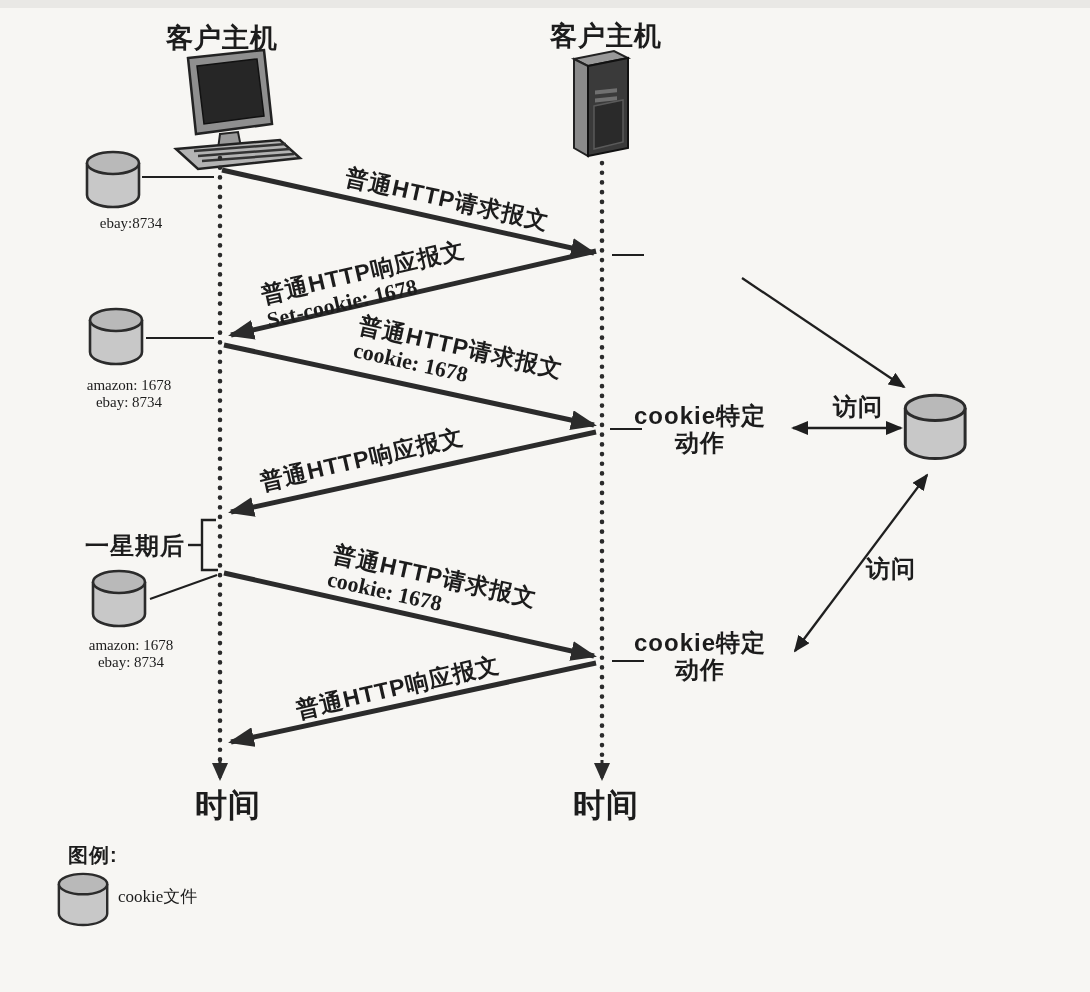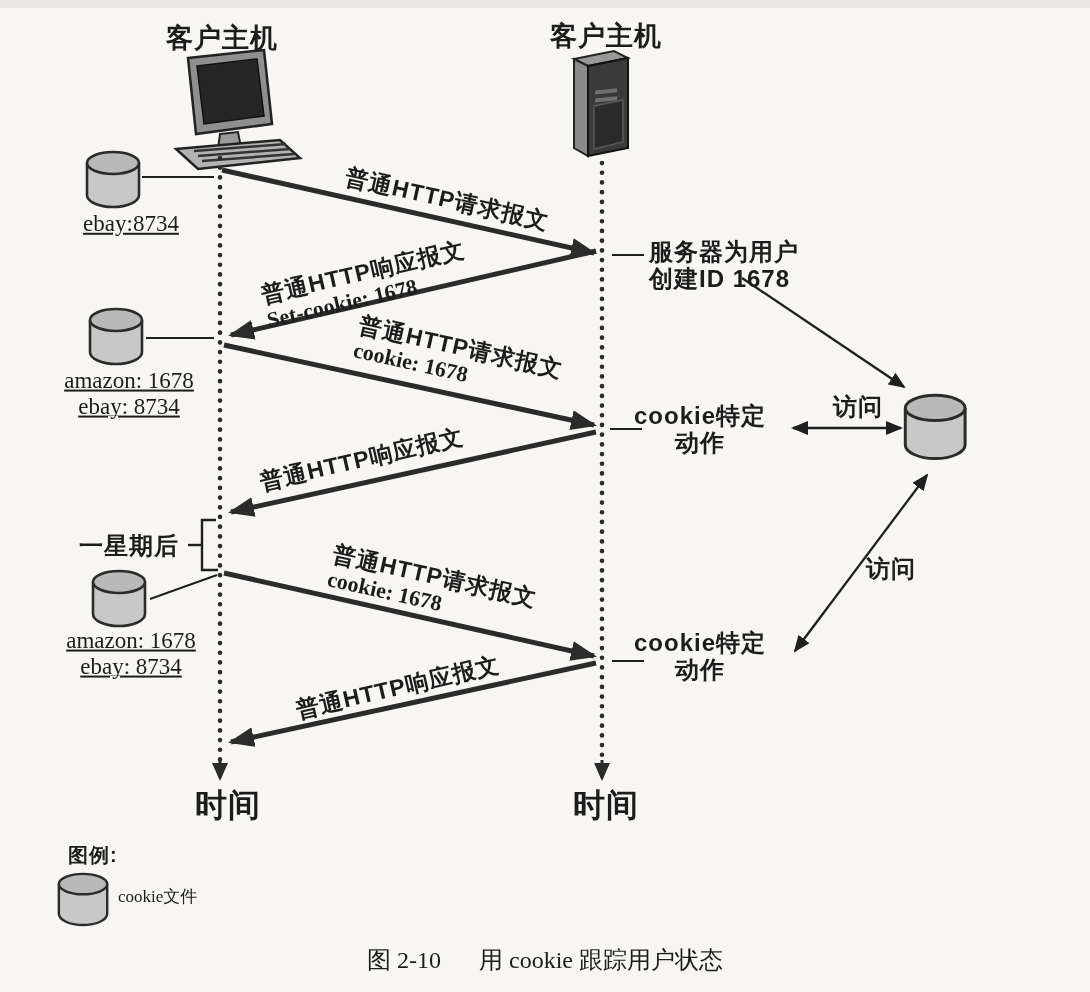--- a/index.html
+++ b/index.html
@@ -12,21 +12,21 @@
   .lbl{position:absolute;white-space:nowrap;color:#1c1c1c;line-height:1.12;}
   .cn{font-family:"Liberation Sans",sans-serif;font-weight:700;letter-spacing:1px;}
   .serif-reg{font-family:"Liberation Serif",serif;font-weight:400;}
   .ctr{transform:translate(-50%,-50%);text-align:center;}
   .msg{font-size:23px;}
   .msg .sub{font-size:22px;font-family:"Liberation Serif",serif;font-weight:700;letter-spacing:0;}
   .rot-dn{transform:translate(-50%,-50%) rotate(12.6deg);}
   .rot-up{transform:translate(-50%,-50%) rotate(-13deg);}
   .title{font-size:27px;}
   .note{font-size:24px;}
-  .filelbl{font-size:23px;line-height:1.15;text-decoration:underline;}
+  .filelbl{font-size:15px;line-height:1.15;}
   .time{font-size:32px;}
   .caption{font-size:24px;font-weight:400;}
 </style>
 </head>
 <body>
 
 <div id="canvas">
 
   <svg id="overlay" width="1090" height="992" viewBox="0 0 1090 992">
     <defs>
@@ -142,42 +142,33 @@
   <div class="lbl serif-reg filelbl ctr" style="left:131px;top:216px;">ebay:8734</div>
   <div class="lbl serif-reg filelbl ctr" style="left:129px;top:386px;">
     <div>amazon: 1678</div>
     <div>ebay: 8734</div>
   </div>
   <div class="lbl serif-reg filelbl ctr" style="left:131px;top:646px;">
     <div>amazon: 1678</div>
     <div>ebay: 8734</div>
   </div>
 
-  <div class="lbl cn note" style="left:649px;top:231px;">
-    <div>服务器为用户</div>
-    <div>创建ID 1678</div>
-  </div>
   <div class="lbl cn note ctr" style="left:700px;top:422px;">
     <div>cookie特定</div>
     <div>动作</div>
   </div>
   <div class="lbl cn note ctr" style="left:700px;top:649px;">
     <div>cookie特定</div>
     <div>动作</div>
   </div>
 
-  <div class="lbl cn note ctr" style="left:129px;top:538px;">一星期后</div>
+  <div class="lbl cn note ctr" style="left:135px;top:538px;">一星期后</div>
   <div class="lbl cn note ctr" style="left:858px;top:399px;">访问</div>
   <div class="lbl cn note ctr" style="left:891px;top:561px;">访问</div>
 
   <div class="lbl cn time ctr" style="left:228px;top:798px;">时间</div>
   <div class="lbl cn time ctr" style="left:606px;top:798px;">时间</div>
 
   <div class="lbl cn" style="left:68px;top:836px;font-size:20px;">图例:</div>
   <div class="lbl serif-reg" style="left:118px;top:879px;font-size:17px;font-weight:400;">cookie文件</div>
 
-  <div class="lbl caption ctr" style="left:545px;top:952px;">
-    <span>图 2-10</span>
-    <span style="display:inline-block;width:26px;"></span>
-    <span>用 cookie 跟踪用户状态</span>
-  </div>
 
 </div>
 
 </body></html>

